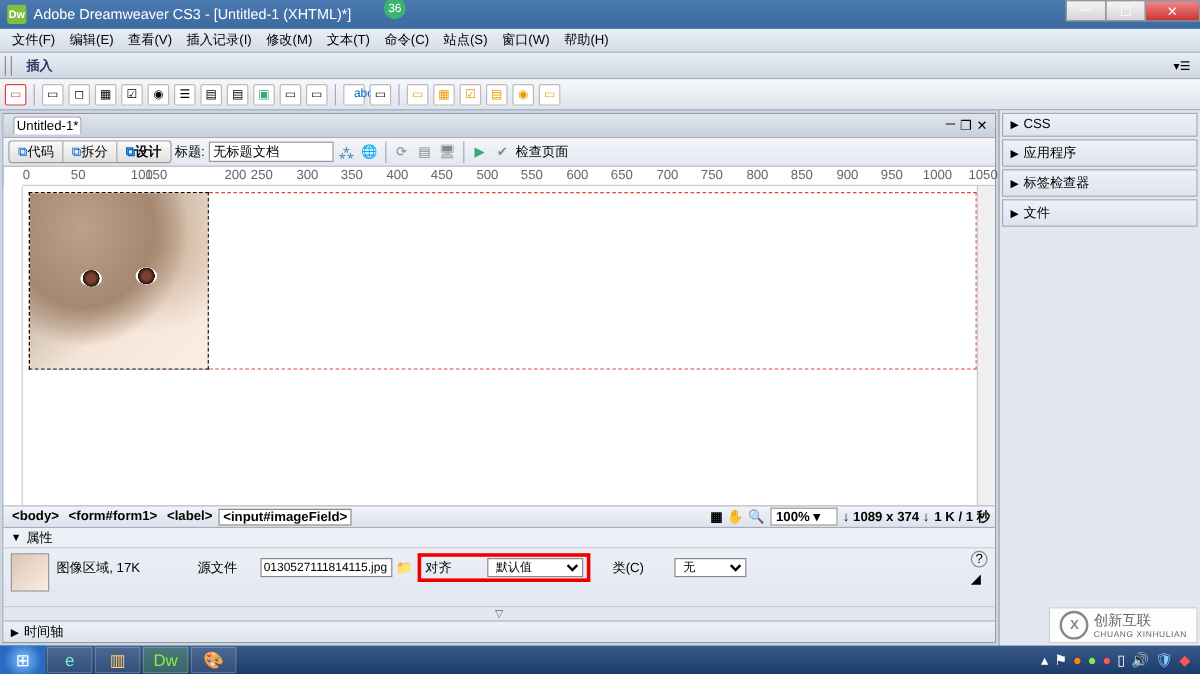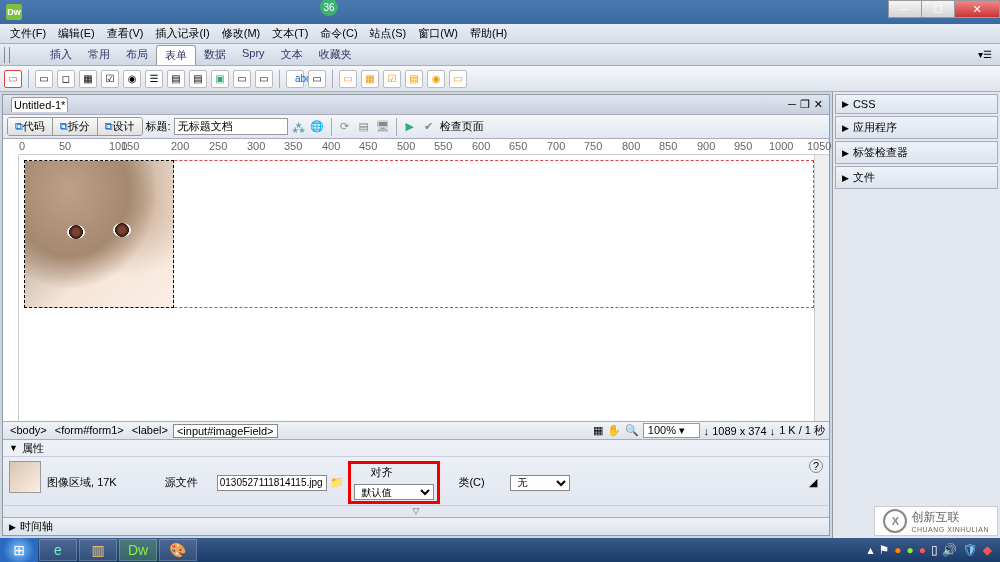--- a/index.html
+++ b/index.html
@@ -35,75 +35,76 @@
 .panel-group { border: 1px solid #aab; margin-bottom: 2px; background: linear-gradient(#eef2f8,#dde4ee); padding: 3px 6px; display: flex; align-items: center; font-size: 11px; }
 .panel-group .tri { margin-right: 4px; font-size: 9px; }
 
 .doc-tab { height: 20px; background: linear-gradient(#dfe6ef,#c8d0dd); display: flex; align-items: center; padding: 0 8px; border-bottom: 1px solid #aab; position: relative; }
 .doc-tab-label { background: #fff; padding: 1px 2px; border: 1px solid #999; border-bottom: none; border-radius: 3px 3px 0 0; }
 .doc-controls { position: absolute; right: 6px; display: flex; gap: 4px; font-size: 10px; }
 
 .doc-toolbar { height: 24px; background: linear-gradient(#f4f6fa,#e2e7f0); display: flex; align-items: center; padding: 0 4px; border-bottom: 1px solid #aab; gap: 3px; }
 .view-btns { display: flex; border: 1px solid #999; border-radius: 3px; overflow: hidden; }
 .view-btn { padding: 1px 7px; background: linear-gradient(#fafafa,#e0e0e0); border-right: 1px solid #999; font-size: 11px; }
-.view-btn:last-child { border-right: none; }
+.view-btn:last-child { border-right: none; font-weight: bold; }
 .doc-toolbar input { height: 17px; border: 1px solid #999; padding: 0 3px; font-size: 11px; }
 .dt-icon { width: 16px; height: 16px; display: flex; align-items: center; justify-content: center; font-size: 11px; }
 
 .ruler-h { height: 16px; background: #fff; border-bottom: 1px solid #ccc; position: relative; font-size: 8px; color: #666; display: flex; margin-left: 16px;}
 .ruler-h span { position: absolute; top: 1px; }
 .ruler-v { width: 16px; background: #fff; border-right: 1px solid #ccc; position: absolute; left: 0; top: 0; bottom: 0; }
 
 .canvas-wrap { flex: 1; position: relative; background: #fff; overflow: hidden; }
 .canvas-inner { position: absolute; left: 16px; top: 0; right: 0; bottom: 0; }
 .form-dotted { position: absolute; left: 5px; top: 5px; width: 790px; height: 148px; border: 1px dashed #d44; }
 .image-sel { position: absolute; left: 5px; top: 5px; width: 150px; height: 148px; border: 1px dashed #000; background: #e8dacb; overflow: hidden; }
 .anime-face { width: 100%; height: 100%; position: relative; background: linear-gradient(135deg, #d9c5b0 0%, #c5b5a5 30%, #f5e5d8 60%, #fceee5 100%); }
 .hair { position: absolute; inset: 0; background: radial-gradient(ellipse at 30% 20%, #bca08a 0%, #a58870 40%, transparent 60%), radial-gradient(ellipse at 70% 30%, #c5a890 0%, transparent 50%); }
 .eye { position: absolute; width: 18px; height: 14px; background: radial-gradient(circle, #7a4030 30%, #2a1510 60%, #fff 62%); border-radius: 50%; }
 .eye.l { left: 42px; top: 64px; } .eye.r { left: 88px; top: 62px; }
 .vscroll { position: absolute; right: 0; top: 0; width: 15px; bottom: 0; background: #efefef; border-left: 1px solid #ccc; }
 
-.tag-bar { height: 18px; background: linear-gradient(#f0f3f8,#dde3ec); display: flex; align-items: center; padding: 0 4px; border-top: 1px solid #aab; font-size: 10px; font-family: monospace; }
+.tag-bar { height: 18px; background: linear-gradient(#f0f3f8,#dde3ec); display: flex; align-items: center; padding: 0 4px; border-top: 1px solid #aab; font-size: 10px; font-family: monospace; font-weight: bold; }
 .tag-sel { display: flex; gap: 2px; }
 .tag-sel span { padding: 0 3px; }
 .tag-sel .hl { background: #fff; border: 1px solid #888; }
 .tag-right { margin-left: auto; display: flex; align-items: center; gap: 4px; font-family: sans-serif; }
 .zoom-sel { border: 1px solid #999; padding: 0 14px 0 4px; background: #fff; position: relative; }
 
 .prop-panel { height: 66px; border-top: 1px solid #aab; background: linear-gradient(#eef1f7,#e2e7f0); }
 .prop-header { height: 17px; display: flex; align-items: center; padding: 0 6px; border-bottom: 1px solid #ccd; }
 .prop-header .tri { margin-right: 4px; font-size: 9px; }
 .prop-body { padding: 4px 6px; display: flex; align-items: flex-start; gap: 6px; position: relative; }
 .prop-thumb { width: 32px; height: 32px; background: linear-gradient(135deg, #d9c5b0, #fceee5); border: 1px solid #999; }
 .prop-fields { display: flex; flex-direction: column; gap: 3px; font-size: 11px; }
 .prop-row { display: flex; align-items: center; gap: 4px; }
 .prop-row label { min-width: 48px; }
 .prop-row input, .prop-row select { height: 16px; border: 1px solid #888; font-size: 10px; padding: 0 2px; background: #fff; }
-.red-box { border: 3px solid #e00; padding: 1px 3px; display: flex; align-items: center; gap: 4px; flex-direction: column; }
+.red-box { border: 3px solid #e00; padding: 1px 3px; display: flex; align-items: center; gap: 4px; }
 .prop-side { position: absolute; right: 6px; top: 2px; display: flex; flex-direction: column; gap: 3px; font-size: 11px; }
 .qmark { width: 14px; height: 14px; border: 1px solid #888; border-radius: 50%; display: flex; align-items: center; justify-content: center; }
 
 .timeline-bar { height: 18px; background: linear-gradient(#eef1f7,#dde3ec); display: flex; align-items: center; padding: 0 6px; border-top: 1px solid #aab; }
 .timeline-bar .tri { margin-right: 4px; font-size: 9px; }
 
 .taskbar { position: absolute; bottom: 0; left: 0; right: 0; height: 24px; background: linear-gradient(#3a5a8a, #1a3a6a); display: flex; align-items: center; }
 .start-orb { width: 38px; height: 24px; background: radial-gradient(circle at 50% 50%, #7ec0ff 0%, #2a6ac0 70%); display: flex; align-items: center; justify-content: center; }
 .task-item { width: 38px; height: 22px; margin: 0 1px; background: rgba(255,255,255,0.1); border: 1px solid rgba(255,255,255,0.2); display: flex; align-items: center; justify-content: center; font-size: 14px; }
 .tray { margin-left: auto; display: flex; align-items: center; gap: 5px; padding: 0 8px; color: #fff; font-size: 11px; }
 .tray-icon { font-size: 12px; }
 
 .watermark { position: absolute; right: 2px; bottom: 26px; background: rgba(255,255,255,0.9); border: 1px solid #ccc; padding: 2px 8px; display: flex; align-items: center; gap: 4px; font-size: 11px; color: #666; }
 .wm-logo { width: 24px; height: 24px; border: 2px solid #888; border-radius: 50%; display: flex; align-items: center; justify-content: center; font-weight: bold; color: #888; }
 </style>
 </head>
 <body>
 
 <div class="titlebar">
   <div class="app-icon">Dw</div>
+  <div class="title">Adobe Dreamweaver CS3 - [Untitled-1 (XHTML)*]</div>
   <div class="badge">36</div>
   <div class="win-controls">
     <div class="win-btn win-min">─</div>
     <div class="win-btn win-max">☐</div>
     <div class="win-btn win-close">✕</div>
   </div>
 </div>
 
 <div class="menubar">
   <span>文件(F)</span>
@@ -113,30 +114,21 @@
   <span>修改(M)</span>
   <span>文本(T)</span>
   <span>命令(C)</span>
   <span>站点(S)</span>
   <span>窗口(W)</span>
   <span>帮助(H)</span>
 </div>
 
 <div class="insertbar">
   <div class="insert-handle"></div>
-  <span class="insert-tab" style="font-weight:normal;margin-left:28px;">插入</span>
-  <div class="insert-tabs">
-    <span class="insert-tab">常用</span>
-    <span class="insert-tab">布局</span>
-    <span class="insert-tab active">表单</span>
-    <span class="insert-tab">数据</span>
-    <span class="insert-tab">Spry</span>
-    <span class="insert-tab">文本</span>
-    <span class="insert-tab">收藏夹</span>
-  </div>
+  <span class="insert-tab" style="font-weight:bold;">插入</span>
   <span class="insert-chevron">▾☰</span>
 </div>
 
 <div class="toolbar2">
   <div class="tb-icon" style="border-color:#d44;color:#d44;">▭</div>
   <div class="tb-sep"></div>
   <div class="tb-icon">▭</div>
   <div class="tb-icon">◻</div>
   <div class="tb-icon">▦</div>
   <div class="tb-icon">☑</div>
@@ -171,39 +163,39 @@
       </div>
     </div>
 
     <div class="doc-toolbar">
       <div class="view-btns">
         <span class="view-btn"><span style="color:#06c;">⧉</span><span>代码</span></span>
         <span class="view-btn"><span style="color:#06c;">⧉</span><span>拆分</span></span>
         <span class="view-btn"><span style="color:#06c;">⧉</span><span>设计</span></span>
       </div>
       <label>标题:</label>
-      <input type="text" style="width: 114px;" value="无标题文档">
+      <input type="text" style="width: 104px;" value="无标题文档">
       <div class="dt-icon" style="color:#48a;">⁂</div>
       <div class="dt-icon" style="color:#3a7;">🌐</div>
       <div class="tb-sep"></div>
       <div class="dt-icon" style="color:#888;">⟳</div>
       <div class="dt-icon" style="color:#888;">▤</div>
       <div class="dt-icon" style="color:#888;">🖥</div>
       <div class="tb-sep"></div>
       <div class="dt-icon" style="color:#3a7;">▶</div>
       <div class="dt-icon" style="color:#888;">✔</div>
       <span>检查页面</span>
     </div>
 
     <div class="ruler-h">
       <span style="left:0px">0</span>
         <span style="left:40px">50</span>
         <span style="left:90px">100</span>
         <span style="left:102px">150</span>
-        <span style="left:152px">200</span>
+        <span style="left:168px">200</span>
         <span style="left:190px">250</span>
         <span style="left:228px">300</span>
         <span style="left:265px">350</span>
         <span style="left:303px">400</span>
         <span style="left:340px">450</span>
         <span style="left:378px">500</span>
         <span style="left:415px">550</span>
         <span style="left:453px">600</span>
         <span style="left:490px">650</span>
         <span style="left:528px">700</span>

